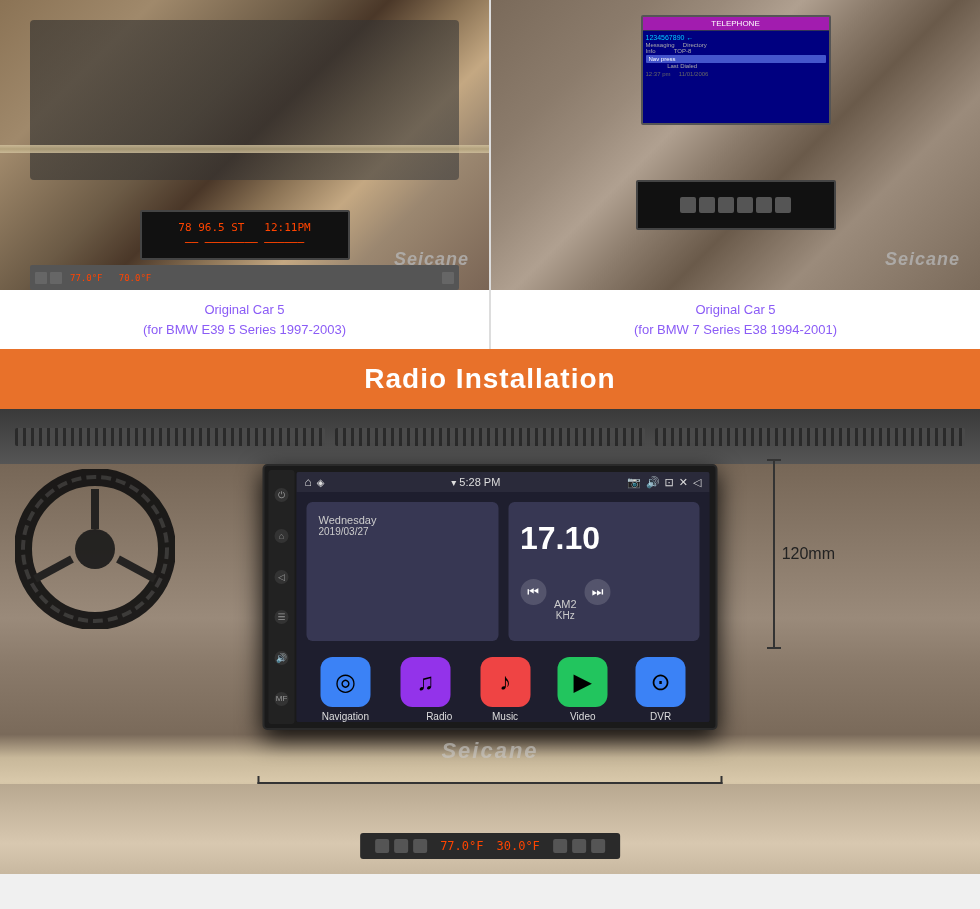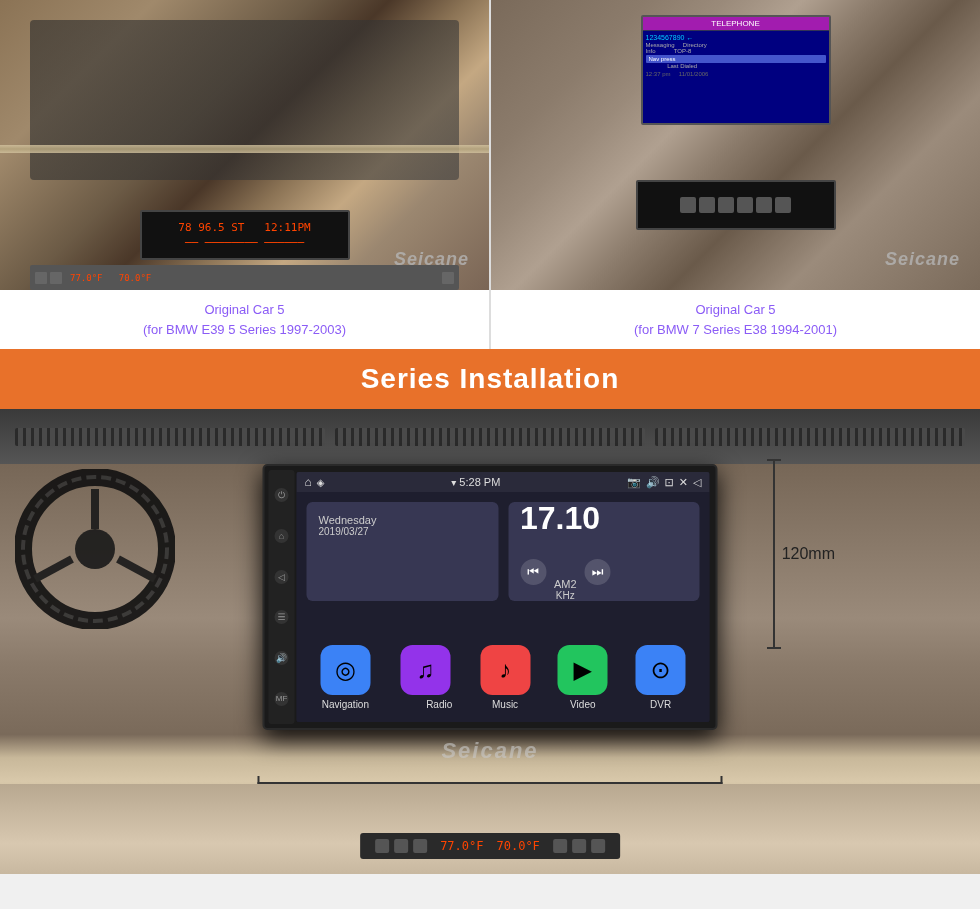--- a/index.html
+++ b/index.html
@@ -289,21 +289,21 @@
         </div>
       </div>
       <div class="car-caption">
         <span>Original Car 5</span><br>
         <span>(for BMW 7 Series E38 1994-2001)</span>
       </div>
     </div>
   </div>
 
   <div class="after-installation-banner">
-    <h2>Series Installation</h2>
+    <h2>Radio Installation</h2>
   </div>
 
   <div class="after-install-inner">
 
     <div class="bg-car-interior">
 
       <div style="position:absolute;top:0;left:0;right:0;height:55px;background:linear-gradient(to bottom,#3a3a3a,#555);display:flex;align-items:center;padding:0 15px;gap:10px;">
         <div style="flex:1;height:18px;background:repeating-linear-gradient(90deg,#2a2a2a 0,#2a2a2a 3px,#4a4a4a 3px,#4a4a4a 8px);border-radius:2px;"></div>
         <div style="flex:1;height:18px;background:repeating-linear-gradient(90deg,#2a2a2a 0,#2a2a2a 3px,#4a4a4a 3px,#4a4a4a 8px);border-radius:2px;"></div>
         <div style="flex:1;height:18px;background:repeating-linear-gradient(90deg,#2a2a2a 0,#2a2a2a 3px,#4a4a4a 3px,#4a4a4a 8px);border-radius:2px;"></div>
@@ -370,21 +370,21 @@
 
             <div style="flex:1;background:#1e1e2e;display:flex;flex-direction:column;">
 
               <div style="display:flex;padding:10px 10px 6px 10px;gap:10px;">
 
                 <div style="background:rgba(80,80,120,0.5);border-radius:6px;padding:8px 12px;flex:1;">
                   <div style="color:#ccc;font-size:11px;margin-top:4px;">Wednesday</div>
                   <div style="color:#ccc;font-size:10px;">2019/03/27</div>
                 </div>
 
-                <div style="background:rgba(80,80,120,0.5);border-radius:6px;padding:0 12px;flex:1;">
+                <div style="background:rgba(80,80,120,0.5);border-radius:6px;padding:20px 12px;flex:1;">
                   <div style="color:#fff;font-size:32px;font-weight:bold;line-height:1;">17.10</div>
                   <div style="display:flex;align-items:center;gap:8px;margin-top:8px;">
                     <div style="width:26px;height:26px;border-radius:50%;background:rgba(255,255,255,0.15);display:flex;align-items:center;justify-content:center;">
                       <span style="color:#fff;font-size:13px;">⏮</span>
                     </div>
                     <div style="display:flex;flex-direction:column;align-items:center;margin-top:36px;">
                       <span style="color:#ccc;font-size:11px;">AM2</span>
                       <span style="color:#ccc;font-size:10px;">KHz</span>
                     </div>
                     <div style="width:26px;height:26px;border-radius:50%;background:rgba(255,255,255,0.15);display:flex;align-items:center;justify-content:center;">
@@ -438,21 +438,21 @@
       <div class="v-line"></div>
       <span class="height-dim-label">120mm</span>
     </div>
 
     <div style="position:absolute;bottom:0;left:0;right:0;height:90px;background:linear-gradient(to bottom,#b8a890,#c8b8a0,#d8c8b0,#c8b8a0);">
       <div style="position:absolute;bottom:15px;left:50%;transform:translateX(-50%);display:flex;align-items:center;background:#2a2a2a;padding:6px 15px;border-radius:3px;gap:5px;">
         <div style="width:14px;height:14px;background:#555;border-radius:2px;"></div>
         <div style="width:14px;height:14px;background:#555;border-radius:2px;"></div>
         <div style="width:14px;height:14px;background:#555;border-radius:2px;"></div>
         <span style="color:#ff4400;font-size:12px;font-family:monospace;margin:0 8px;">77.0°F</span>
-        <span style="color:#ff4400;font-size:12px;font-family:monospace;">70.0°F</span>
+        <span style="color:#ff4400;font-size:12px;font-family:monospace;">30.0°F</span>
         <div style="width:14px;height:14px;background:#555;border-radius:2px;margin-left:8px;"></div>
         <div style="width:14px;height:14px;background:#555;border-radius:2px;"></div>
         <div style="width:14px;height:14px;background:#555;border-radius:2px;"></div>
       </div>
     </div>
   </div>
 
 </div>
 
 </body></html>

